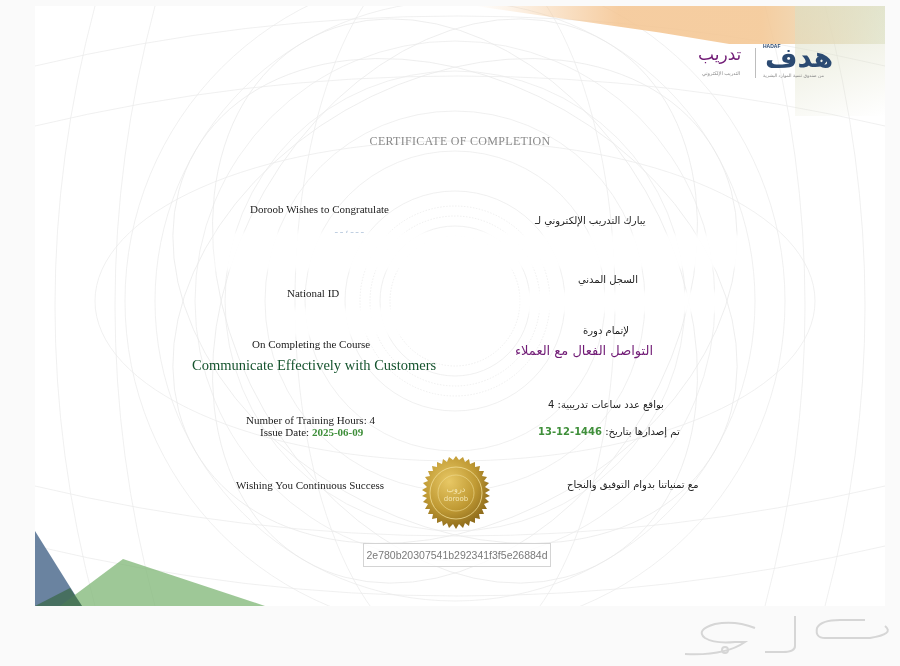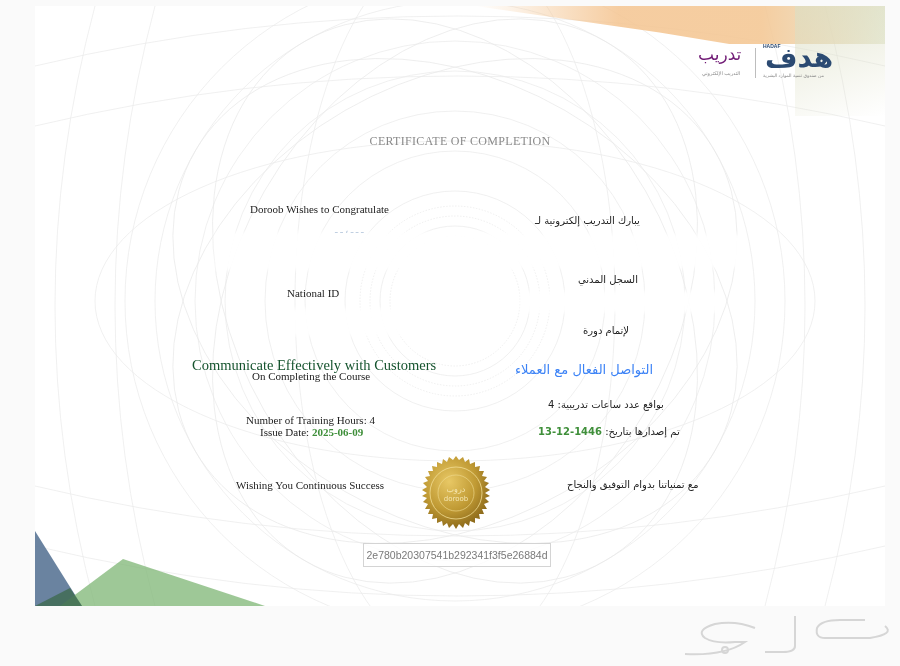--- a/index.html
+++ b/index.html
@@ -47,21 +47,21 @@
       position: absolute; left: 0; width: 850px; top: 88px; text-align: center;
       font-family: "DejaVu Sans", sans-serif; font-size: 23px; color: #9a9a9a; direction: rtl;
     }
     .title-en {
       position: absolute; left: 0; width: 850px; top: 128px; text-align: center;
       font-size: 12px; color: #8a8a8a; letter-spacing: 0.3px;
     }
     .txt { position: absolute; font-size: 11px; color: #222; white-space: nowrap; }
     .txt-ar { position: absolute; font-family: "DejaVu Sans", sans-serif; font-size: 10px; color: #222; direction: rtl; white-space: nowrap; }
     .course-en { position: absolute; font-size: 14.5px; color: #14532d; white-space: nowrap; }
-    .course-ar { position: absolute; font-family: "DejaVu Sans", sans-serif; font-size: 13px; color: #3b82f6; direction: rtl; white-space: nowrap; margin-top: 19px; }
+    .course-ar { position: absolute; font-family: "DejaVu Sans", sans-serif; font-size: 13px; color: #701a75; direction: rtl; white-space: nowrap; }
     .green { color: #3f8f3a; font-weight: bold; }
     .redact { position: absolute; background: rgba(255,255,255,0.92); filter: blur(2px); }
     .seal {
       position: absolute; left: 382px; top: 450px; width: 78px; height: 78px;
     }
     .hash-box {
       position: absolute; left: 328px; top: 537px; width: 186px; height: 22px;
       border: 1px solid #d4d4d4; background: rgba(255,255,255,0.8);
       font-family: "Liberation Sans", sans-serif; font-size: 10.5px; color: #7a7a7a;
       text-align: center; line-height: 22px;
@@ -116,31 +116,31 @@
   <div class="hadaf-small">HADAF</div>
   <div class="hadaf-logo">هدف</div>
   <div class="hadaf-sub">من صندوق تنمية الموارد البشرية</div>
   <div class="logo-divider"></div>
   <div class="tadreeb">تدريب</div>
   <div class="tadreeb-sub">التدريب الإلكتروني</div>
 
   <div class="title-en">CERTIFICATE OF COMPLETION</div>
 
   <div class="txt" style="left:215px; top:197px;">Doroob Wishes to Congratulate</div>
-  <div class="txt-ar" style="left:500px; top:209px;">يبارك التدريب إلكترونية لـ</div>
+  <div class="txt-ar" style="left:500px; top:209px;">يبارك التدريب الإلكتروني لـ</div>
   <div class="name-peek">ـ ـ ـ  ،  ـ ـ</div>
   <div class="redact" style="left:180px; top:226px; width:300px; height:38px;"></div>
   <div class="redact" style="left:470px; top:228px; width:240px; height:34px;"></div>
 
   <div class="txt" style="left:252px; top:281px;">National ID</div>
   <div class="txt-ar" style="left:543px; top:268px;">السجل المدني</div>
   <div class="redact" style="left:250px; top:302px; width:150px; height:28px;"></div>
   <div class="redact" style="left:485px; top:285px; width:200px; height:22px;"></div>
 
-  <div class="txt" style="left:217px; top:332px;margin-top:32px;">On Completing the Course</div>
+  <div class="txt" style="left:217px; top:332px;">On Completing the Course</div>
   <div class="txt-ar" style="left:548px; top:319px;">لإتمام دورة</div>
   <div class="course-en" style="left:157px; top:351px;">Communicate Effectively with Customers</div>
   <div class="course-ar" style="left:480px; top:337px;">التواصل الفعال مع العملاء</div>
 
   <div class="txt" style="left:211px; top:408px;">
     <span>Number of Training Hours:</span>
     <span>4</span>
   </div>
   <div class="txt-ar" style="left:513px; top:393px;">
     <span>بواقع عدد ساعات تدريبية:</span>

